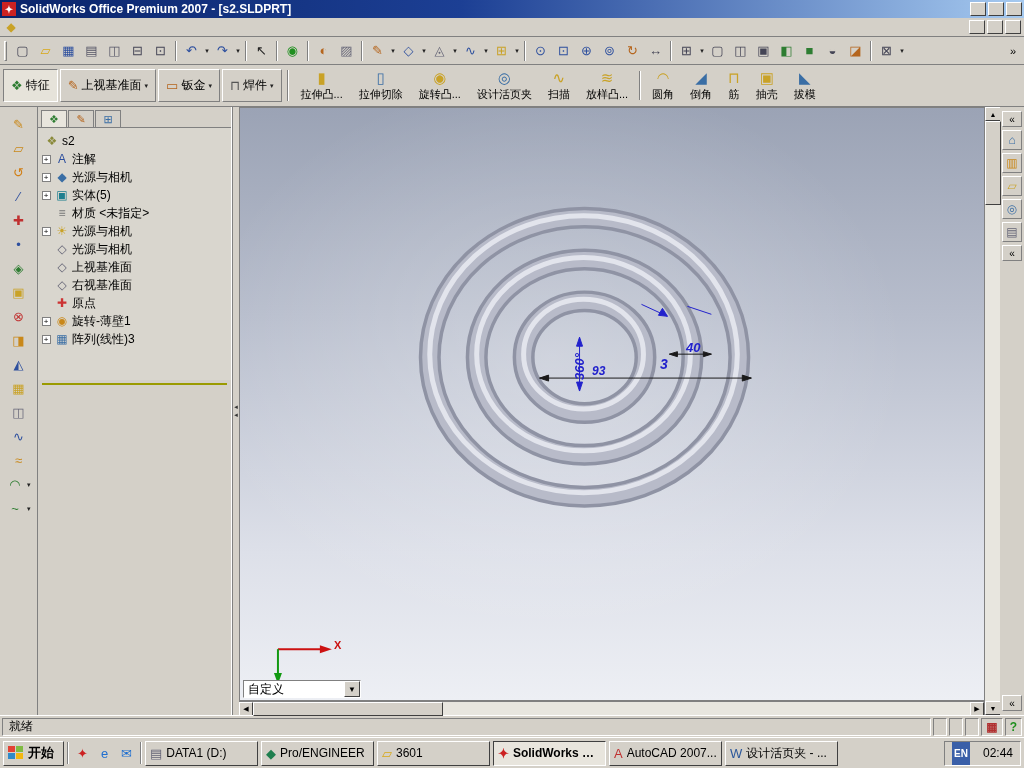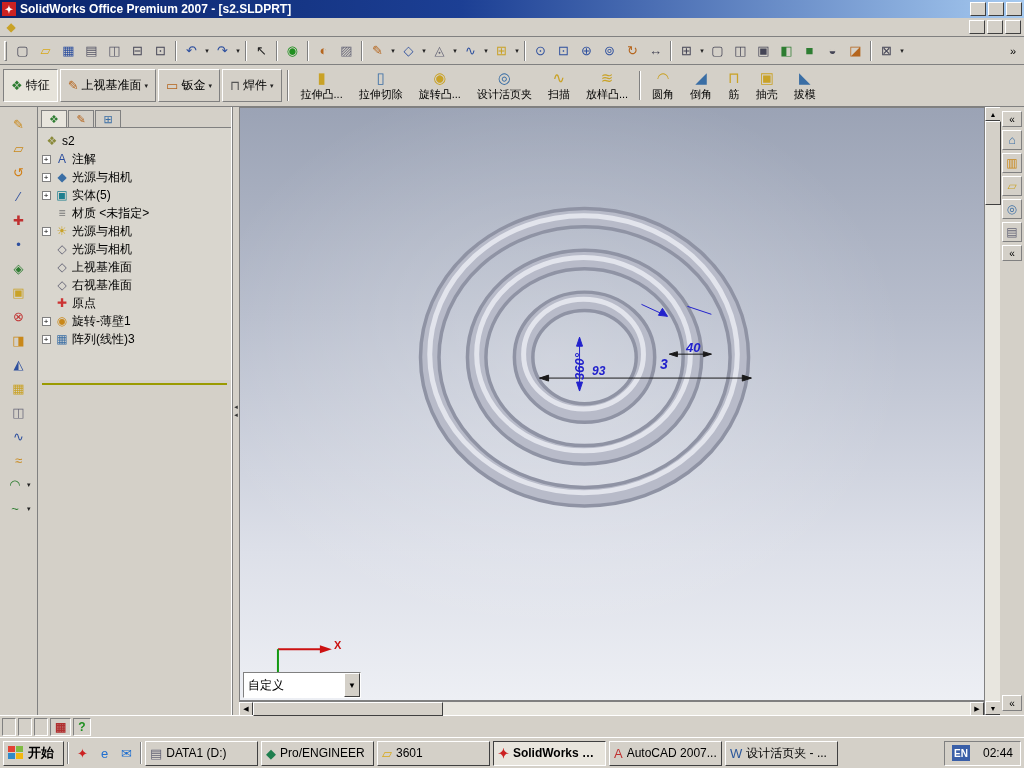--- a/index.html
+++ b/index.html
@@ -84,22 +84,22 @@
     background: radial-gradient(ellipse at 42% 42%, rgba(255,255,255,0.28), rgba(255,255,255,0) 58%),
                 linear-gradient(180deg,#9ba3b5 0%,#b7bdcc 35%,#dde0e9 75%,#edeff4 100%); }
   .canvas svg { position:absolute; inset:0; width:100%; height:100%; }
   .dim { position:absolute; color:#2222cc; font-weight:bold; font-style:italic; font-size:12px; }
   .dim-360 { left:332px; top:272px; transform:rotate(-90deg); transform-origin:left top; font-size:13px; }
   .dim-75 { left:352px; top:256px; }
   .dim-3 { left:420px; top:248px; font-size:14px; }
   .dim-40 { left:446px; top:232px; font-size:13px; }
   .triad-x { position:absolute; left:94px; top:531px; color:#cc1111; font-size:11px; font-weight:bold; }
   .triad-y { position:absolute; left:26px; top:572px; color:#119911; font-size:11px; font-weight:bold; }
-  .view-combo { position:absolute; left:3px; bottom:2px; width:118px; height:26px; background:#fff;
-    border:1px solid; border-color:#808080 #fff #fff #808080; display:flex; align-items:center; font-size:12px;margin-top:27px; }
+  .view-combo { position:absolute; left:3px; bottom:2px; width:118px; height:18px; background:#fff;
+    border:1px solid; border-color:#808080 #fff #fff #808080; display:flex; font-size:12px;margin-top:27px; }
   .view-combo .val { flex:1; padding-left:4px; }
   .combo-btn { width:16px; height:100%; background:#d4d0c8; border:1px solid; border-color:#fff #404040 #404040 #fff;
     font-size:8px; display:flex; align-items:center; justify-content:center; }
 
   .hscroll { height:14px; display:flex; background:#e8e6df; border-top:1px solid #808080; }
   .vscroll { width:16px; display:flex; flex-direction:column; background:#e8e6df; border-left:1px solid #808080; }
   .scroll-btn { width:14px; height:14px; background:#d4d0c8; border:1px solid; border-color:#fff #404040 #404040 #fff;
     font-size:7px; display:flex; align-items:center; justify-content:center; flex:0 0 auto; }
   .vscroll .scroll-btn { width:16px; }
   .track { flex:1; position:relative; }
@@ -137,21 +137,21 @@
     background:transparent; border:1px solid transparent; }
   .tb-divider { width:2px; height:22px; border-left:1px solid #808080; border-right:1px solid #fff; }
   .tasks { display:flex; gap:3px; }
   .task-btn { width:113px; height:25px; display:flex; align-items:center; gap:4px; padding:0 4px; background:#d4d0c8;
     border:1px solid; border-color:#fff #404040 #404040 #fff; font-size:12px; overflow:hidden; white-space:nowrap; }
   .task-btn.active { border-color:#404040 #fff #fff #404040; background:#e8e5dd; font-weight:bold; }
   .task-btn .g { font-size:13px; flex:0 0 auto; }
   .task-label { overflow:hidden; text-overflow:ellipsis; }
   .tray { margin-left:auto; height:25px; border:1px solid; border-color:#808080 #fff #fff #808080; display:flex;
     align-items:center; gap:5px; padding:0 7px; }
-  .lang-box { width:18px; height:16px; background:#3a5fa8; color:#fff; font-size:10px; font-weight:bold;
+  .lang-box { width:18px; height:23px; background:#3a5fa8; color:#fff; font-size:10px; font-weight:bold;
     display:flex; align-items:center; justify-content:center; }
   .tray-icons { display:flex; gap:3px; font-size:11px; }
 </style>
 </head>
 <body>
 
 <div class="app">
 
   <div class="titlebar">
     <span class="sw-badge">✦</span>
@@ -774,20 +774,21 @@
             <span class="g" style="color: rgb(102, 102, 119);">▤</span>
           </button>
         </div>
       <button class="tp-btn tp-chevron">«</button>
       <div class="tp-spacer"></div>
       <button class="tp-btn tp-chevron">«</button>
     </div>
   </div>
 
   <div class="statusbar">
+    <div class="sb-cell sb-ready">就绪</div>
     <div class="sb-fields">
 
     <div class="sb-cell"></div>
         <div class="sb-cell"></div>
         <div class="sb-cell"></div>
       </div>
     <div class="sb-icons">
 
     <div class="sb-cell sb-icon">
           <span class="g" style="color: rgb(176, 48, 48);">▦</span>

